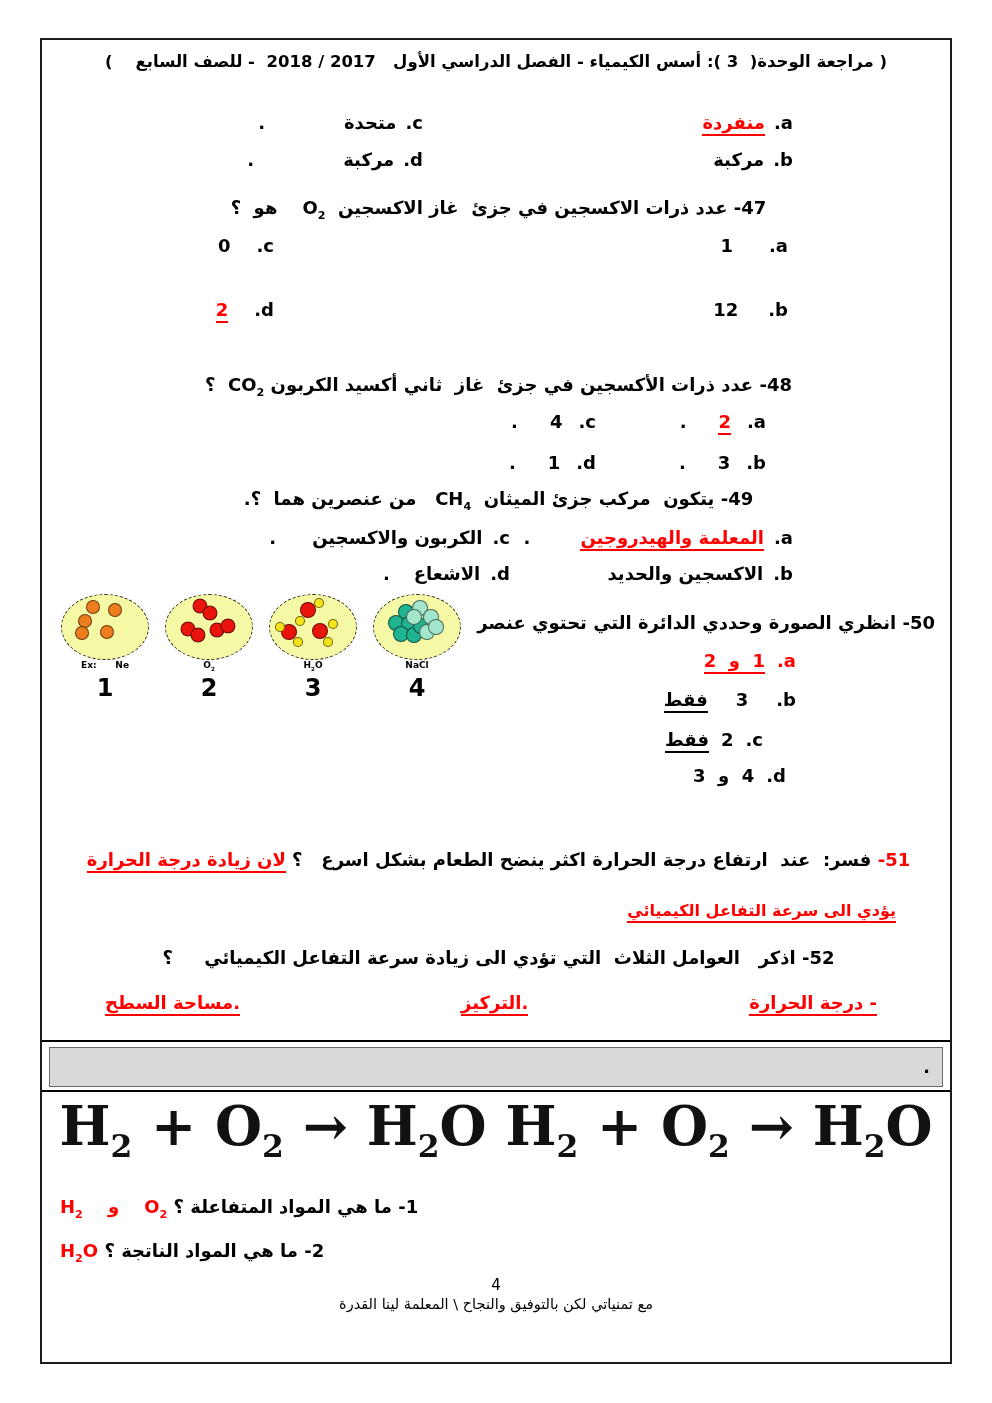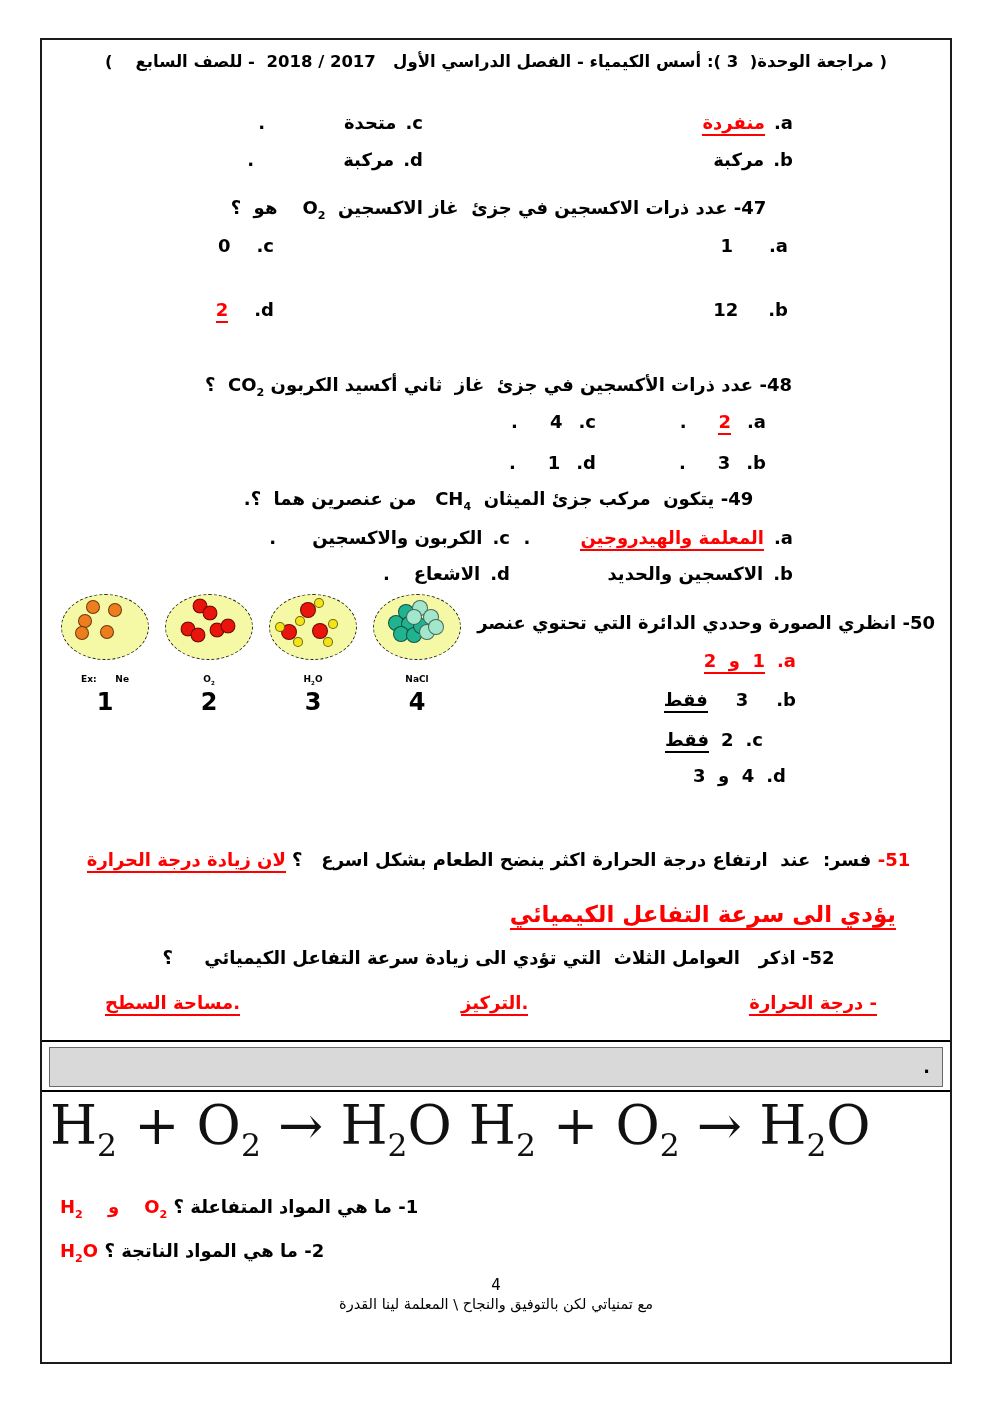--- a/index.html
+++ b/index.html
@@ -16,25 +16,25 @@
   .u-blk{border-bottom:2.5px solid #000;padding-bottom:1px;}
   .q-text{font-size:18px;right:55px;left:60px;text-align:center;}
   .opt-row{left:44px;right:44px;height:26px;direction:rtl;font-weight:bold;font-size:18px;}
   .cell{position:absolute;top:0;display:inline-flex;direction:rtl;align-items:baseline;white-space:pre;}
   sub{font-size:62%;line-height:0;}
   .header-line{top:52px;left:60px;right:60px;text-align:center;font-size:16.5px;}
   .figure{left:56px;top:594px;width:416px;height:136px;display:flex;gap:6px;}
   .circ-wrap{width:98px;text-align:center;}
   .circ{position:relative;width:86px;height:64px;margin:0 auto;border:1.6px dashed #222;border-radius:50%;}
   .dot{position:absolute;border-radius:50%;transform:translate(-50%,-50%);border:1px solid rgba(0,0,0,0.55);}
-  .circ-label{font-size:9px;font-weight:bold;margin-top:14px;white-space:pre;direction:ltr;}
+  .circ-label{font-size:9px;font-weight:bold;margin-top:0;white-space:pre;direction:ltr;}
   .circ-num{font-size:24px;font-weight:bold;margin-top:4px;}
   .section4{left:42px;right:42px;top:1040px;height:52px;border-top:2px solid #000;border-bottom:2px solid #000;padding:5px 7px;box-sizing:border-box;}
   .section4-bar{background:#d9d9d9;border:1px solid #6b6b6b;height:100%;display:flex;direction:rtl;align-items:center;justify-content:space-between;padding:0 12px;font-size:17.5px;font-weight:bold;}
-  .equation{top:1094px;left:50px;width:892px;direction:ltr;font-family:"DejaVu Serif","Liberation Serif",serif;font-weight:normal;font-size:54px;color:#111;white-space:pre;}
+  .equation{top:1094px;left:50px;width:892px;text-align:center;direction:ltr;font-family:"DejaVu Serif","Liberation Serif",serif;font-weight:bold;font-size:54px;color:#111;white-space:pre;}
   .equation sub{font-size:58%;}
   .subq{right:62px;left:60px;text-align:left;font-size:18px;}
   .footer{left:0;right:0;text-align:center;font-weight:normal;}
 </style>
 </head>
 <body>
 
 <div class="page-border"></div>
 
 <div class="abs ar pre header-line">( مراجعة الوحدة(  3 ): أسس الكيمياء - الفصل الدراسي الأول   2017 / 2018  - للصف السابع    )</div>
@@ -215,21 +215,21 @@
   </span>
 </div>
 <div class="abs opt-row" style="top:765px">
   <span class="cell" style="right:162px;gap:12px">
     <span>d.</span>
     <span>4  و  3</span>
   </span>
 </div>
 
 <div class="abs ar pre q-text" style="top:849px"><span class="red">51-</span> <span>فسر:  عند  ارتفاع درجة الحرارة اكثر ينضح الطعام بشكل اسرع   ؟ </span><span class="red u-red">لان زيادة درجة الحرارة</span></div>
-<div class="abs ar pre" style="top:901px;right:96px;font-size:23px"><span class="red u-red">يؤدي الى سرعة التفاعل الكيميائي</span></div>
+<div class="abs ar pre" style="top:901px;right:96px;font-size:16px"><span class="red u-red">يؤدي الى سرعة التفاعل الكيميائي</span></div>
 
 <div class="abs ar pre q-text" style="top:947px"><span>52-</span> <span>اذكر   العوامل الثلاث  التي تؤدي الى زيادة سرعة التفاعل الكيميائي     ؟</span></div>
 <div class="abs" style="top:992px;left:105px;right:115px;display:flex;direction:rtl;justify-content:space-between;font-weight:bold;font-size:18px">
   <span class="red u-red pre">- درجة الحرارة</span>
   <span class="red u-red pre">.التركيز</span>
   <span class="red u-red pre">.مساحة السطح</span>
 </div>
 
 <div class="abs section4">
   <div class="section4-bar">

